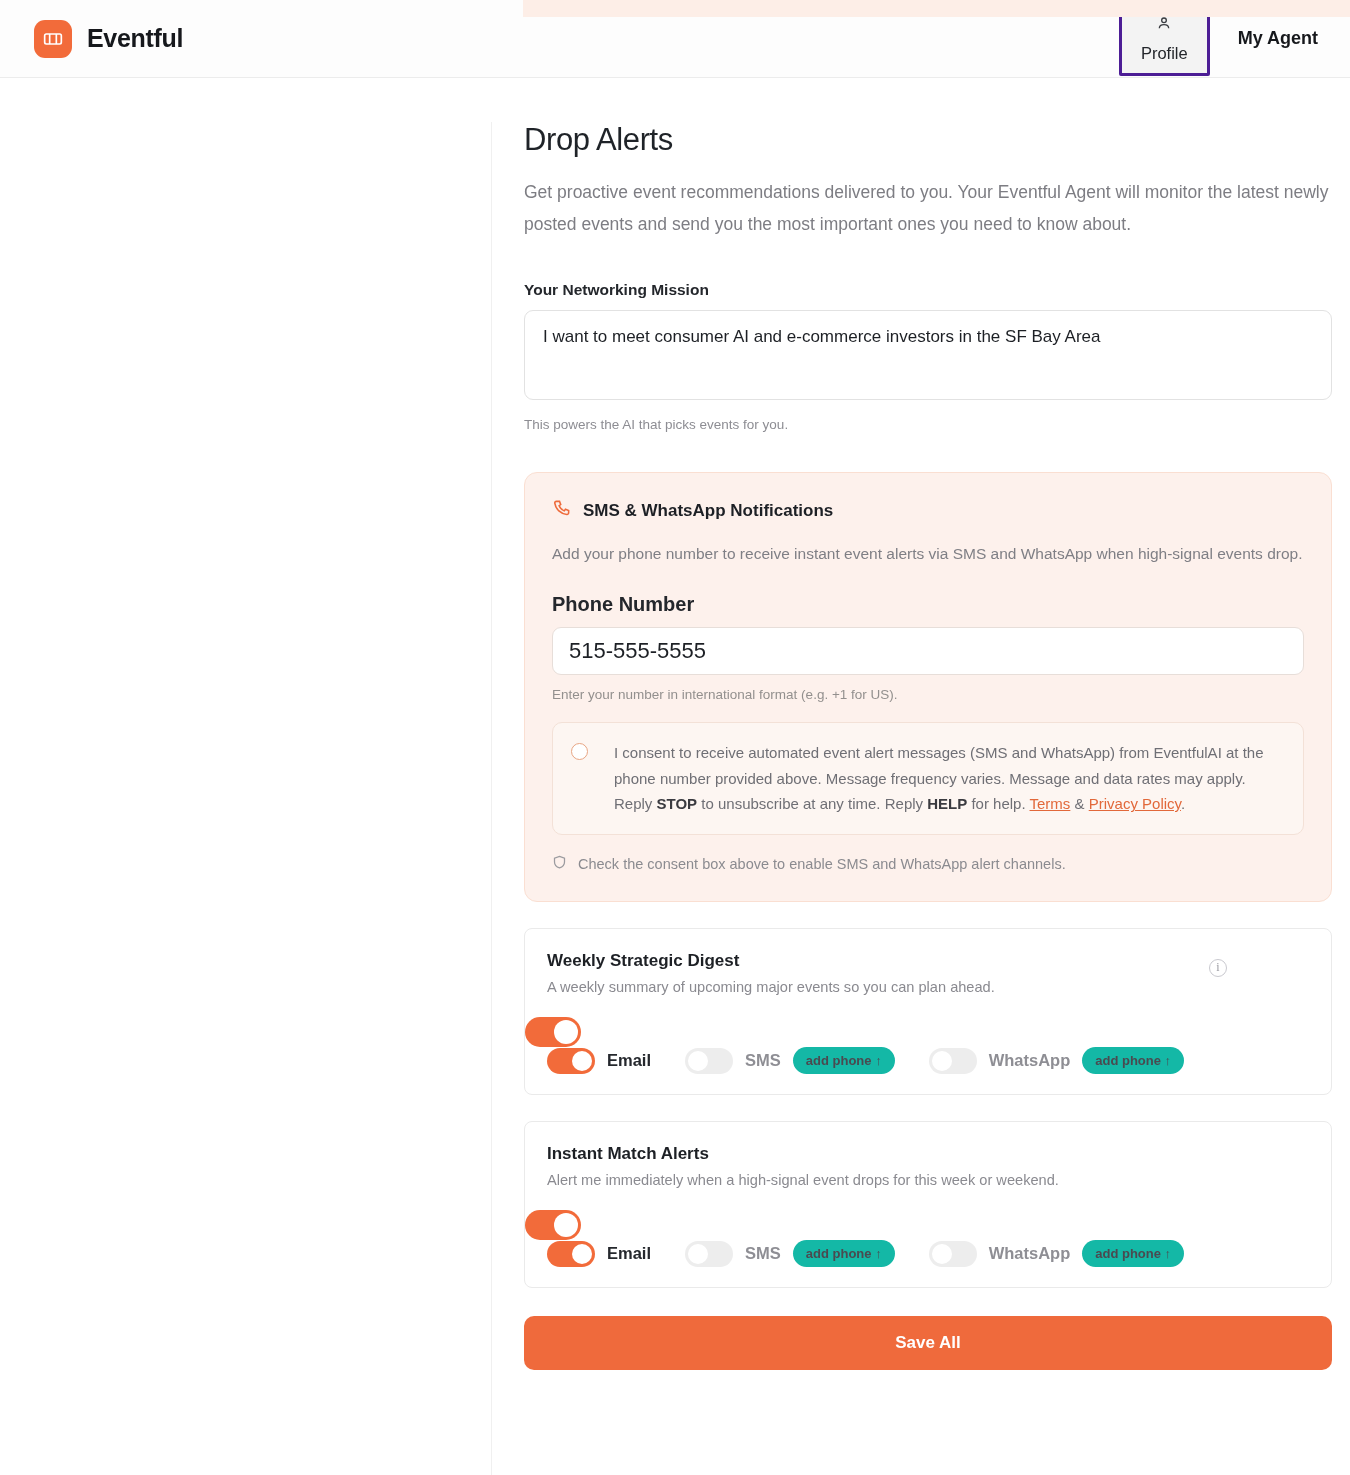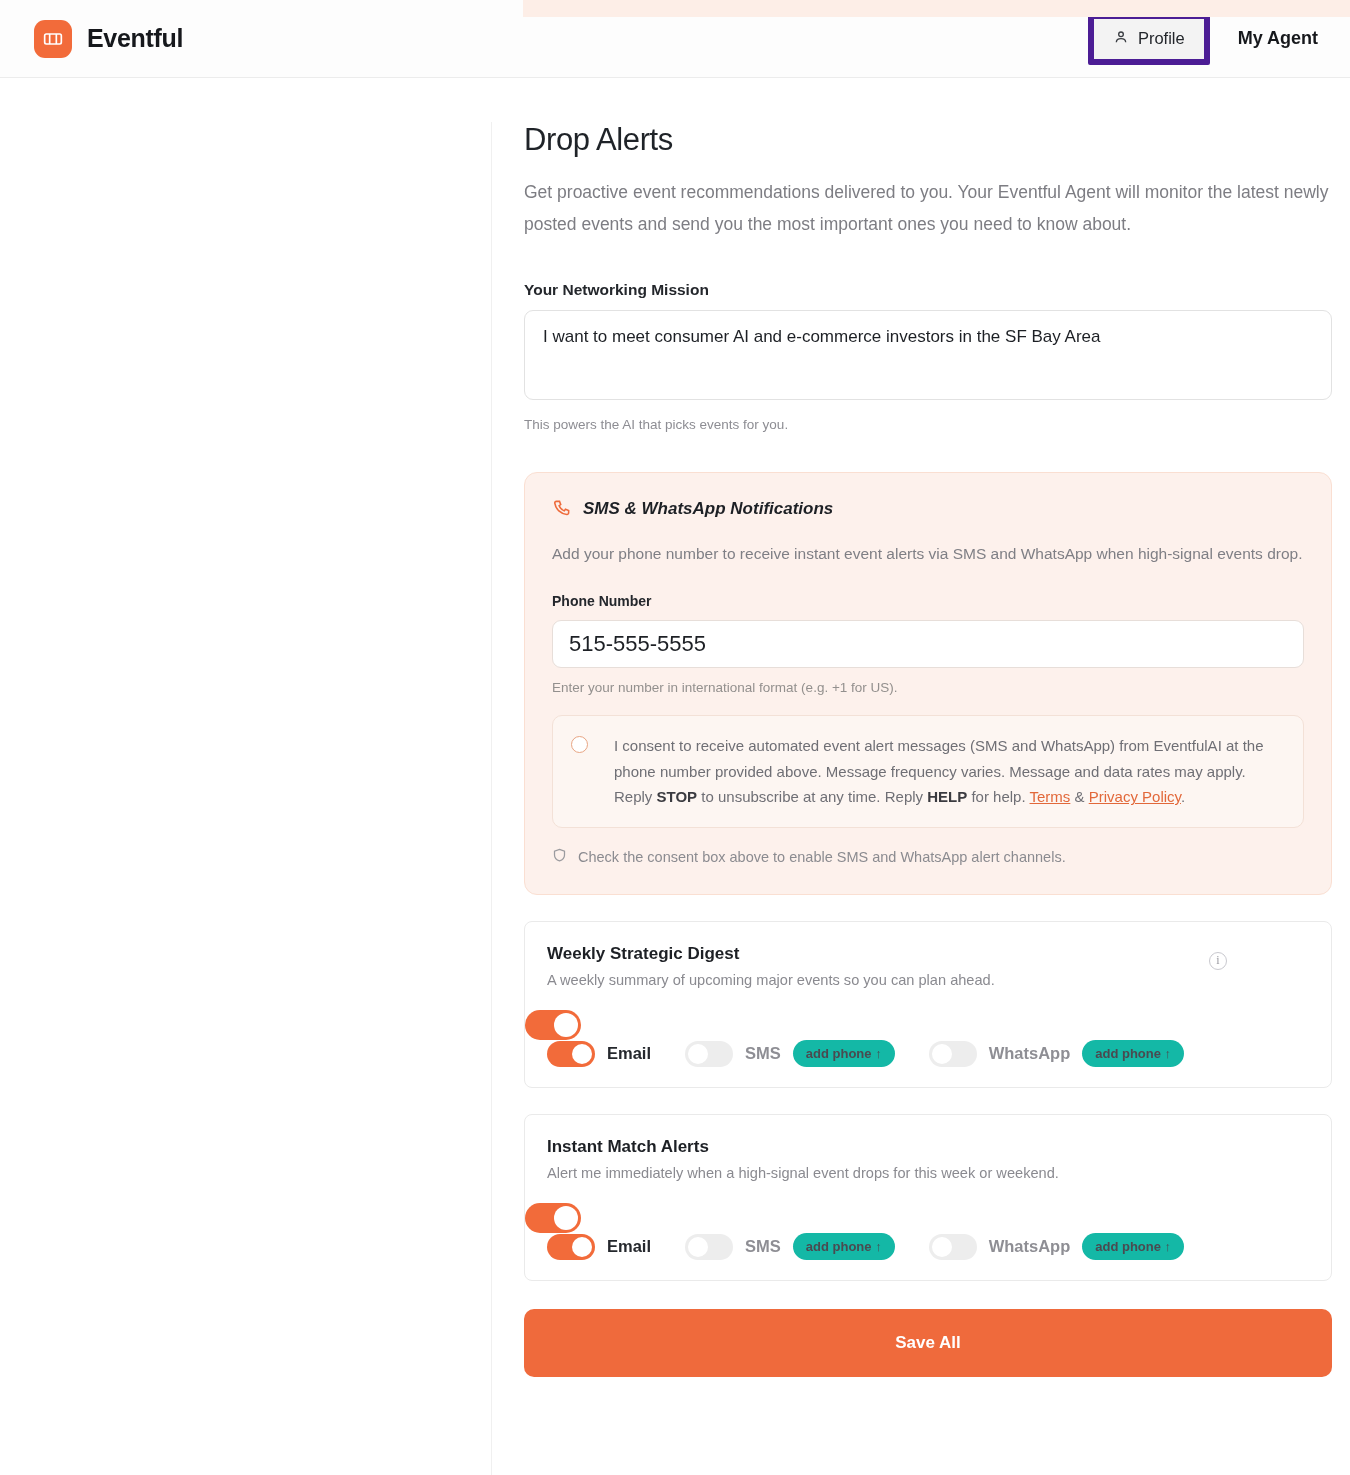--- a/index.html
+++ b/index.html
@@ -30,26 +30,27 @@
     display: flex; align-items: center; justify-content: center;
     color: #fff;
   }
   .brand-name {
     font-size: 25px; font-weight: bold; letter-spacing: -0.3px; color: #16181c;
   }
   .header-right { display: flex; align-items: center; gap: 14px; }
   .profile-btn {
     display: flex; align-items: center; gap: 9px;
     background: #f3f3f3;
-    border: 6px solid #4c1d95;
+    border: 3px solid #4c1d95;
     border-radius: 2px;
     padding: 10px 19px;
     font-size: 16.5px;
     color: #23262b;
     cursor: pointer;
+    flex-direction: column;
   }
   .my-events {
     font-size: 18px; font-weight: bold; color: #16181c;
     padding: 10px 14px; cursor: pointer;
   }
 
   
   .header-bleed {
     position: absolute;
     left: 523px; right: 0; top: 0; height: 17px;
@@ -96,29 +97,29 @@
 
   
   .sms-panel {
     margin-top: 40px;
     background: #fdf1ec;
     border: 1px solid #fadfd2;
     border-radius: 13px;
     padding: 26px 27px 28px 27px;
   }
   .sms-head {
-    display: flex; align-items: flex-start; gap: 12px;
-    font-size: 17px; font-weight: bold; color: #1d2025; font-style: italic;
+    display: flex; align-items: center; gap: 12px;
+    font-size: 17px; font-weight: bold; color: #1d2025;
   }
   .sms-desc {
     font-size: 15.5px; line-height: 1.75; color: #7f7f85;
     margin: 17px 0 0 0;
   }
   .phone-label {
-    font-size: 14px; font-weight: bold; color: #24272c; margin: 26px 0 11px 0;
+    font-size: 20px; font-weight: bold; color: #24272c; margin: 26px 0 11px 0;
   }
   .phone-input {
     width: 100%; height: 48px;
     border: 1px solid #e7ded9; border-radius: 9px;
     background: #fff;
     padding: 0 16px;
     font-size: 22px;
     font-family: "Liberation Sans", sans-serif;
     color: #1d2025;
   }
@@ -198,21 +199,21 @@
   .chan-label.dim { color: #8e8e94; }
   .gap { width: 10px; }
   .add-phone {
     background: #14b8a6; border-radius: 14px;
     padding: 6px 13px; font-size: 13px; font-weight: bold;
     color: #4a4a50; cursor: pointer; white-space: nowrap;
   }
 
   .save-btn {
     margin-top: 28px;
-    width: 100%; height: 68px;
+    width: 100%; height: 54px;
     background: #ef6a3c; border: none; border-radius: 10px;
     color: #fff; font-size: 17px; font-weight: bold;
     font-family: "Liberation Sans", sans-serif;
     cursor: pointer;
   }
 </style>
 </head>
 <body>
 
 <div class="header">

